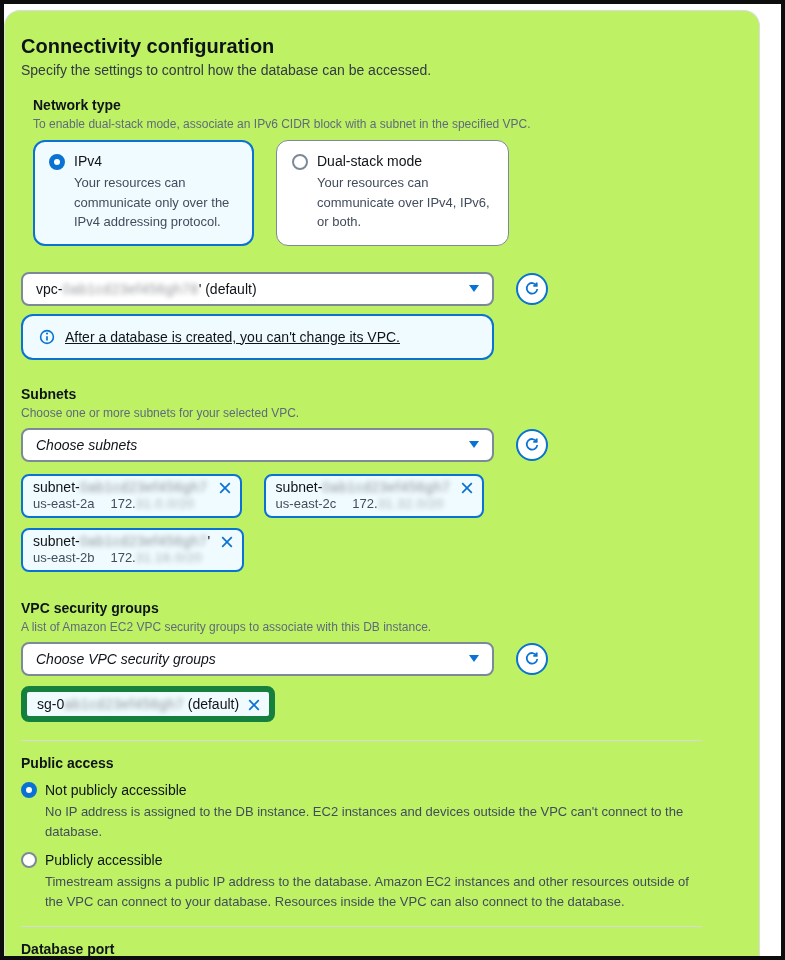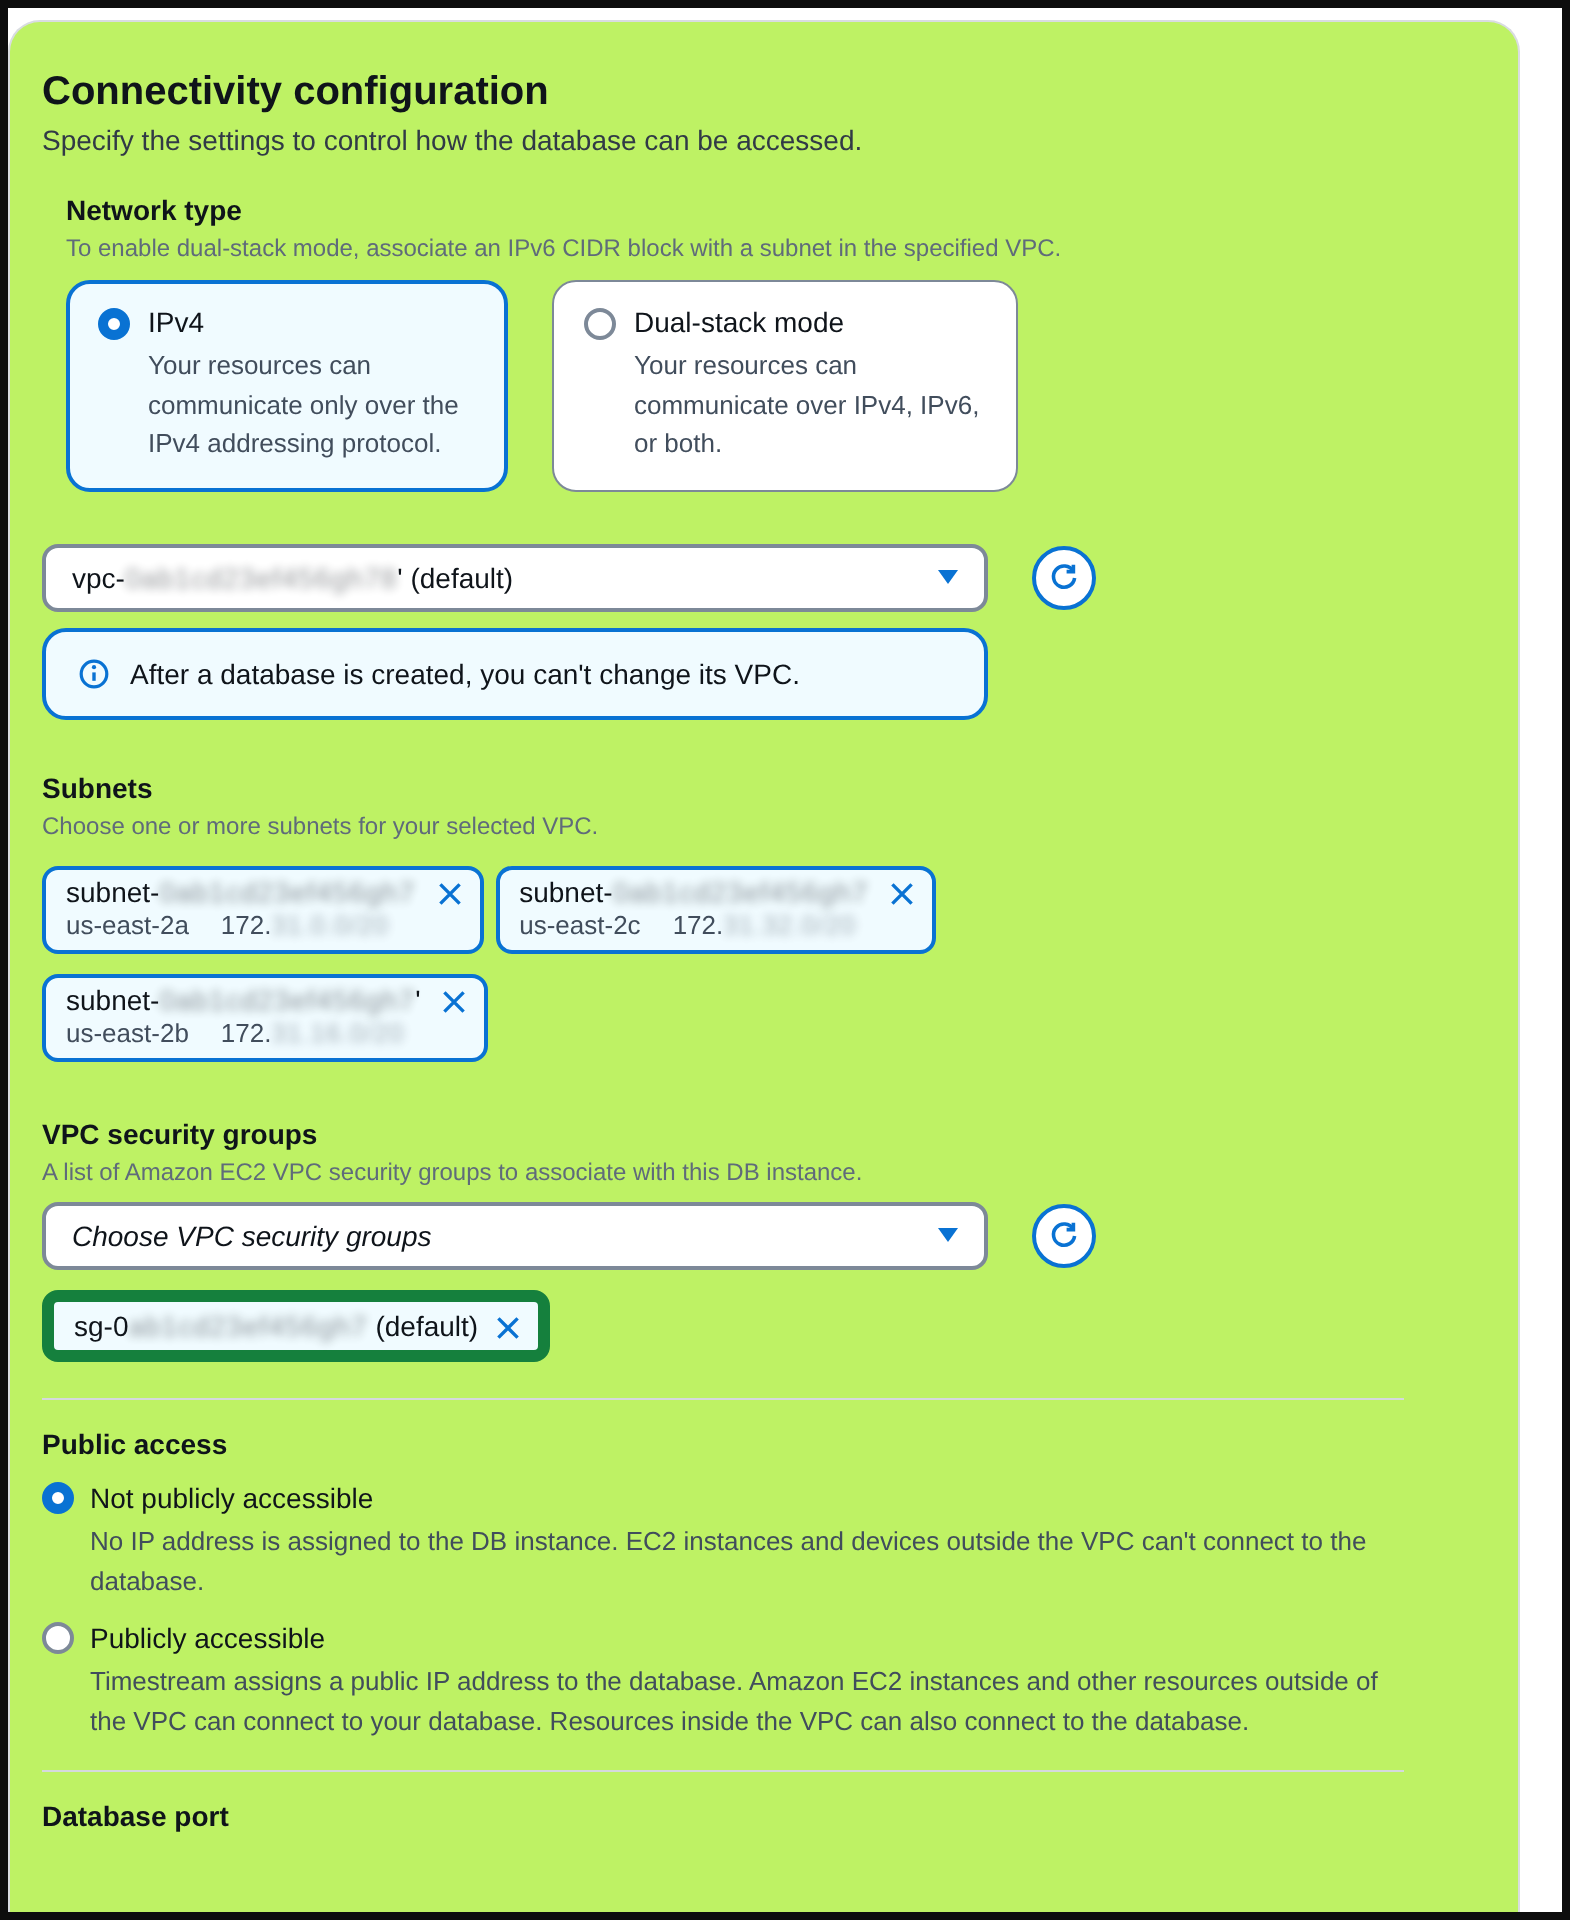--- a/index.html
+++ b/index.html
@@ -41,25 +41,25 @@
   .placeholder{font-style:italic;color:#51596a;}
   .caret{width:0;height:0;border-left:5px solid transparent;border-right:5px solid transparent;border-top:7px solid #0972d3;flex:none;}
   .refresh-btn{
     margin-left:22px;width:32px;height:32px;border-radius:50%;border:2px solid #0972d3;box-sizing:border-box;
     display:flex;align-items:center;justify-content:center;background:#fff;cursor:pointer;padding:0;flex:none;
   }
 
   
   .alert{
     margin-top:8px;width:473px;box-sizing:border-box;border:2px solid #0972d3;border-radius:12px;background:#f0fbff;
-    padding:13px 16px;display:flex;gap:10px;align-items:center;font-size:14px;color:#0f141a;
-  }
-
-  
-  .chips{display:flex;flex-wrap:wrap;gap:10px 6px;margin-top:12px;max-width:482px;}
+    padding:13px 16px;display:flex;gap:10px;align-items:center;font-size:14px;color:#0f141a;text-decoration:underline;
+  }
+
+  
+  .chips{display:flex;flex-wrap:wrap;gap:10px 22px;margin-top:12px;max-width:482px;}
   .chip{box-sizing:border-box;border:2px solid #0972d3;background:#f0fbff;border-radius:8px;padding:3px 8px 5px 10px;}
   .chip-top{display:flex;align-items:center;gap:10px;}
   .chip-id{font-size:14px;color:#0f141a;white-space:nowrap;}
   .chip-x{background:none;border:none;padding:2px 0 0;cursor:pointer;display:flex;margin-left:auto;}
   .chip-sub{display:flex;gap:16px;font-size:13px;color:#414d5c;margin-top:1px;}
   .sg-chip{
     display:inline-flex;align-items:center;gap:8px;border:6px solid #15803d;background:#f0fbff;border-radius:8px;
     padding:4px 8px 4px 10px;margin-top:10px;font-size:14px;color:#0f141a;
   }
 
@@ -123,20 +123,34 @@
             <circle cx="8" cy="4.6" r="1.05" fill="#0972d3"></circle>
           </svg>
       </span>
       <span>After a database is created, you can't change its VPC.</span>
     </div>
   </div>
 
   <div class="section" style="margin-top:25px;">
     <div class="label">Subnets</div>
     <div class="helper">Choose one or more subnets for your selected VPC.</div>
+    <div class="control-row">
+      <div class="select">
+        <span class="val placeholder">Choose subnets</span>
+        <span class="caret"></span>
+      </div>
+      <button class="refresh-btn">
+        <span style="display:flex;">
+          <svg width="16" height="16" viewBox="0 0 16 16">
+              <path d="M12.6 4.6 A5.3 5.3 0 1 0 13.3 8" fill="none" stroke="#0972d3" stroke-width="1.8"></path>
+              <path d="M12.7 1.4 v3.4 h-3.4" fill="none" stroke="#0972d3" stroke-width="1.8"></path>
+            </svg>
+        </span>
+      </button>
+    </div>
     <div class="chips">
 
       <div class="chip">
         <div class="chip-top">
           <span class="chip-id"><span>subnet-</span><span class="redacted">0ab1cd23ef456gh7</span><span></span></span>
           <button class="chip-x">
             <span style="display:flex;">
                 <svg width="14" height="14" viewBox="0 0 14 14">
                   <path d="M2.2 2.2 L11.8 11.8 M11.8 2.2 L2.2 11.8" stroke="#0972d3" stroke-width="1.7"></path>
                 </svg>

